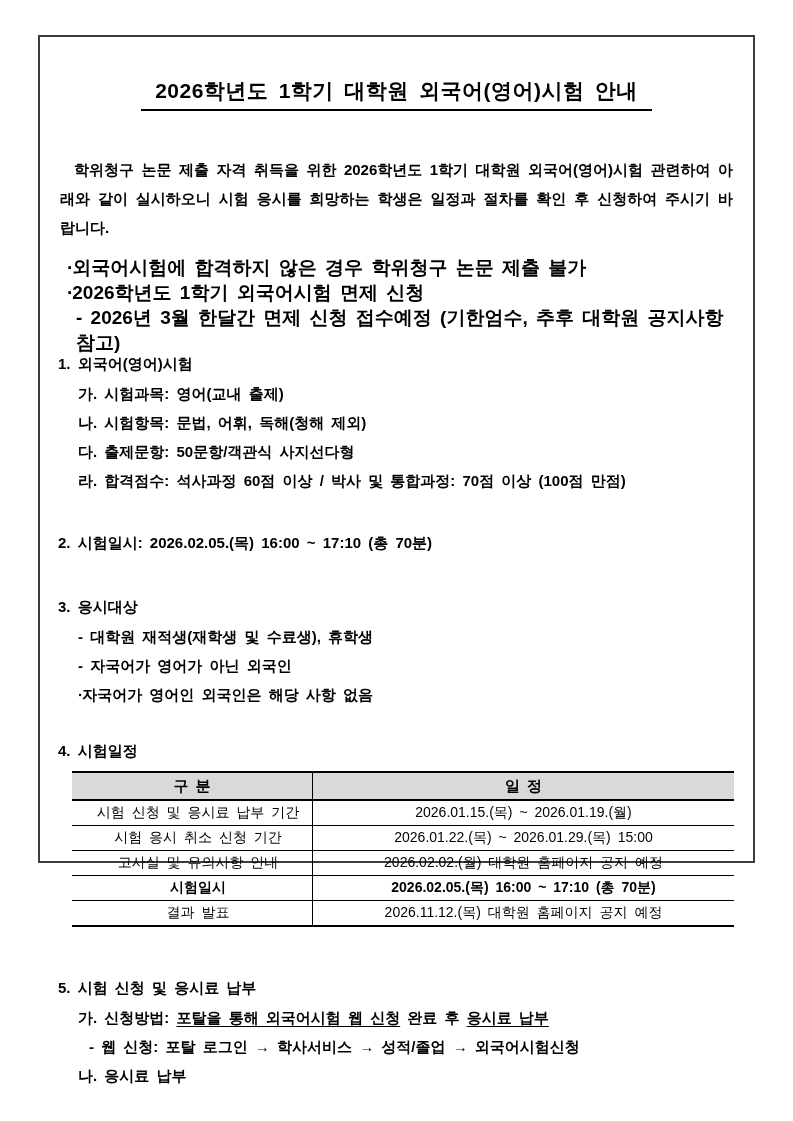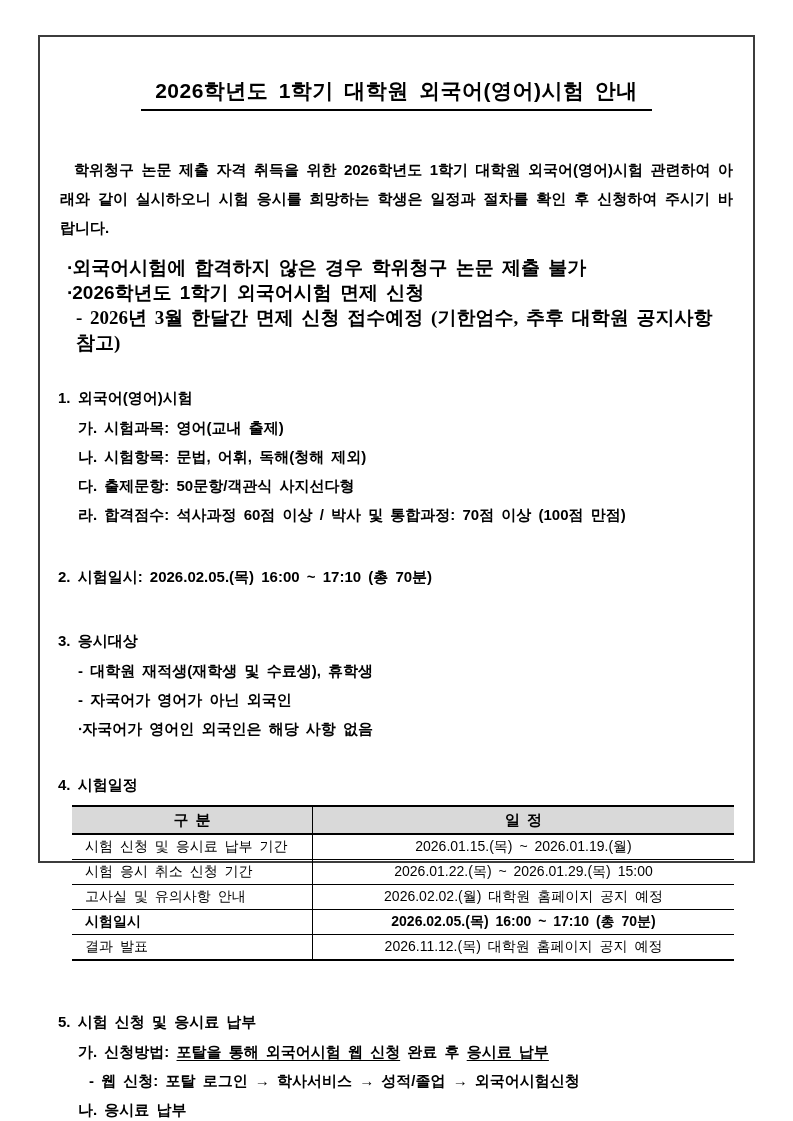--- a/index.html
+++ b/index.html
@@ -17,24 +17,24 @@
   .doc-title .t{
     display:inline-block;font-size:21px;font-weight:bold;letter-spacing:0.5px;
     border-bottom:2px solid #000;padding:0 14px 4px 14px;word-spacing:4px;
   }
   .intro{
     margin:44px 2px 0 2px;font-size:15px;line-height:29px;
     text-align:justify;text-indent:14px;word-spacing:3px;font-weight:600;
   }
   .notes{margin-top:13px;padding-left:9px;font-size:19px;font-weight:bold;word-spacing:3px;}
   .note{line-height:25px;}
-  .note.indent{padding-left:9px;font-family:Liberation Serif, serif;}
+  .note.indent{padding-left:9px;}
   .sec{font-size:15px;word-spacing:3px;}
   .sec-title{font-weight:bold;}
-  .m1{margin-top:34px;}
+  .m1{}
   .m2{margin-top:44px;}
   .m3{margin-top:45px;}
   .m4{margin-top:38px;}
   .m5{margin-top:52px;}
   .sec .item{padding-left:20px;margin-top:11px;line-height:18px;font-weight:600;}
   .sec .item.deep{padding-left:31px;}
   .sec .item.boldline{font-weight:bold;}
   .u{text-decoration:underline;text-underline-offset:3px;}
   
   table{border-collapse:collapse;}
@@ -44,21 +44,21 @@
   }
   .schedule-table th{
     background:#d9d9d9;font-weight:bold;font-size:15px;text-align:center;
     height:24px;border-bottom:2px solid #000;
   }
   .schedule-table td{height:22px;border-top:1px solid #000;}
   .schedule-table tr:first-child td{border-top:none;}
   .schedule-table td:first-child, .schedule-table th:first-child{
     width:226px;border-right:1px solid #000;
   }
-  .schedule-table td:first-child{padding-left:13px;text-align:left;}
+  .schedule-table td:first-child{padding-left:13px;text-align:center;}
   .schedule-table td:last-child{text-align:center;}
   .schedule-table tr.emph td{font-weight:bold;}
 </style>
 </head>
 <body>
 
 <div class="frame">
   <div class="content">
 
     <div class="doc-title">

